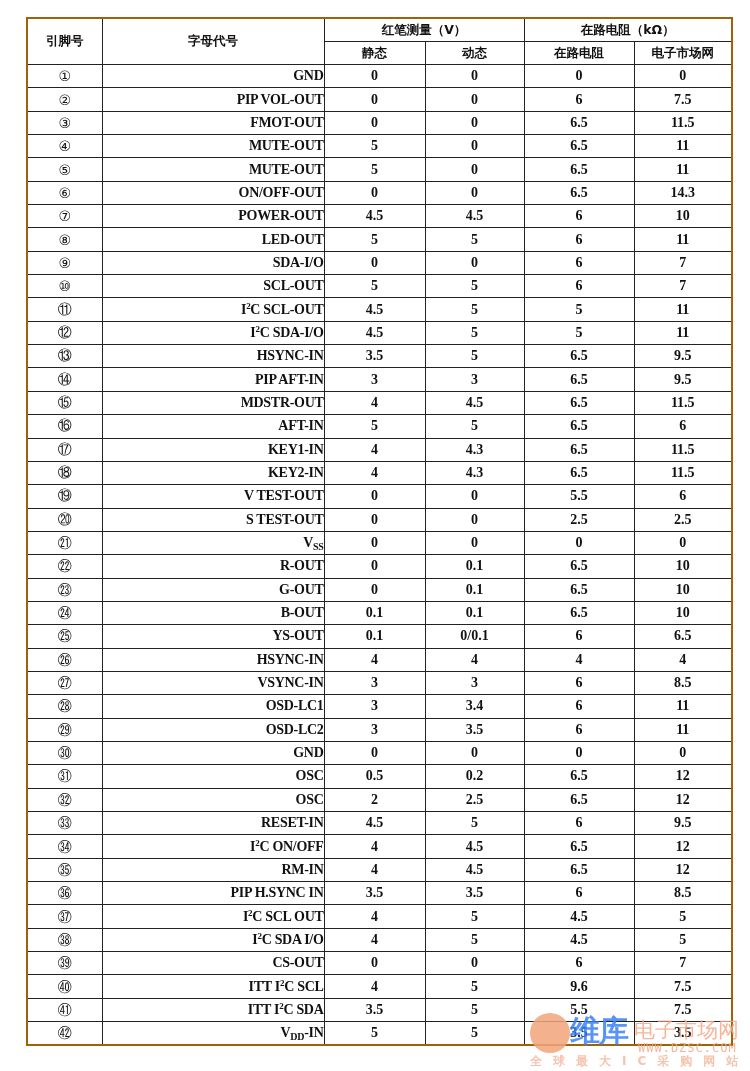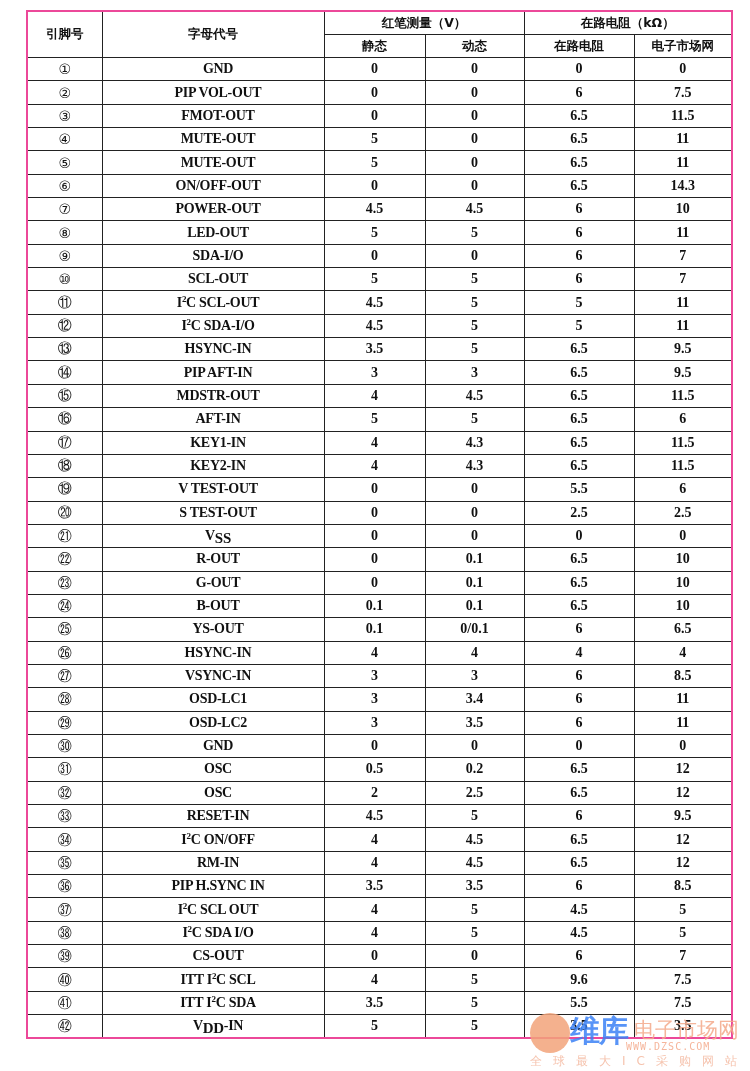--- a/index.html
+++ b/index.html
@@ -1,40 +1,40 @@
 <!DOCTYPE html>
 <html><head>
 <meta charset="utf-8">
 <style>
   html, body { margin: 0; padding: 0; background: #ffffff; }
   body { width: 750px; height: 1071px; position: relative; overflow: hidden;
          font-family: "Liberation Serif", serif; color: #111; }
-  table.pins { position: absolute; left: 26px; top: 10px; width: 705px;
-               border-collapse: collapse; border: 2px solid #ec4899; table-layout: fixed; }
+  table.pins { position: absolute; left: 26px; top: 17px; width: 705px;
+               border-collapse: collapse; border: 2px solid #a16207; table-layout: fixed; }
   table.pins td, table.pins th { border: 1px solid #222; padding: 0; height: 22.35px;
                                  font-size: 14px; text-align: center; vertical-align: middle; }
   table.pins th { font-family: "DejaVu Sans", sans-serif; font-weight: bold; font-size: 12.5px; height: 22px; }
-  table.pins td.name { text-align: center; padding-left: 10px; font-weight: bold; font-size: 14px; letter-spacing: -0.3px; }
+  table.pins td.name { text-align: right; padding-left: 10px; font-weight: bold; font-size: 14px; letter-spacing: -0.3px; }
   table.pins td.pin { font-family: "DejaVu Sans", sans-serif; font-size: 14px; }
   table.pins td.num { font-weight: bold; }
   col.c0 { width: 75px; } col.c1 { width: 222px; } col.c2 { width: 101px; }
   col.c3 { width: 99px; } col.c4 { width: 110px; } col.c5 { width: 98px; }
   sup { font-size: 9px; vertical-align: 5px; line-height: 0; }
-  sub { font-size: 15px; vertical-align: -3px; line-height: 0; }
+  sub { font-size: 10px; vertical-align: -3px; line-height: 0; }
   .wm { position: absolute; left: 530px; top: 1013px; width: 210px; height: 55px; pointer-events: none; }
   .wm-logo { position: absolute; left: 0; top: 0; width: 40px; height: 40px; border-radius: 50%;
              background: #f2a37a; opacity: 0.85; }
   .wm-brand { position: absolute; left: 40px; top: -2px; font-family: "DejaVu Sans", sans-serif;
               font-weight: bold; font-size: 30px; color: #3b82f6; opacity: 0.85; letter-spacing: -1px; }
   .wm-market { position: absolute; left: 104px; top: 3px; font-family: "DejaVu Sans", sans-serif;
                font-size: 21px; color: #f4a98a; opacity: 0.85; white-space: nowrap; }
-  .wm-url { position: absolute; left: 96px; top: 28px; font-family: "DejaVu Sans Mono", monospace;
-            font-size: 10px; color: #f4a98a; letter-spacing: 1px; opacity: 0.85; }
+  .wm-url { position: absolute; left: 108px; top: 28px; font-family: "DejaVu Sans Mono", monospace;
+            font-size: 12px; color: #f4a98a; letter-spacing: 1px; opacity: 0.85; }
   .wm-slogan { position: absolute; left: 0; top: 40px; font-family: "DejaVu Sans", sans-serif;
-               font-size: 12px; color: #f4b9a0; letter-spacing: 11px; white-space: nowrap; opacity: 0.85; }
+               font-size: 12px; color: #f4b9a0; letter-spacing: 11px; white-space: nowrap; opacity: 0.85; font-weight: bold; }
 </style>
 </head>
 <body>
 
 <table class="pins">
   <colgroup>
     <col class="c0">
       <col class="c1">
       <col class="c2">
       <col class="c3">

